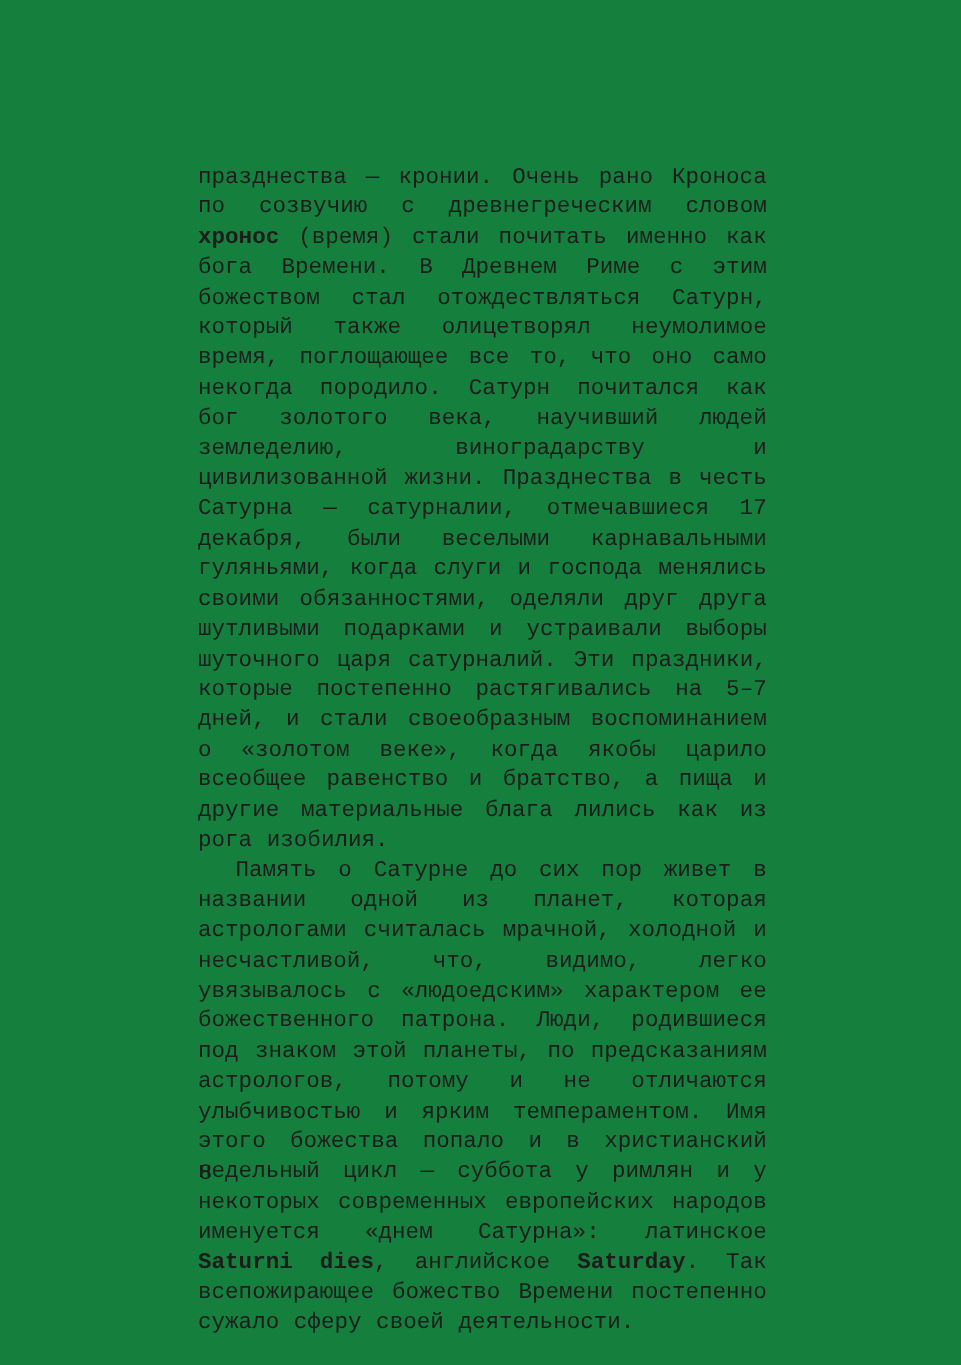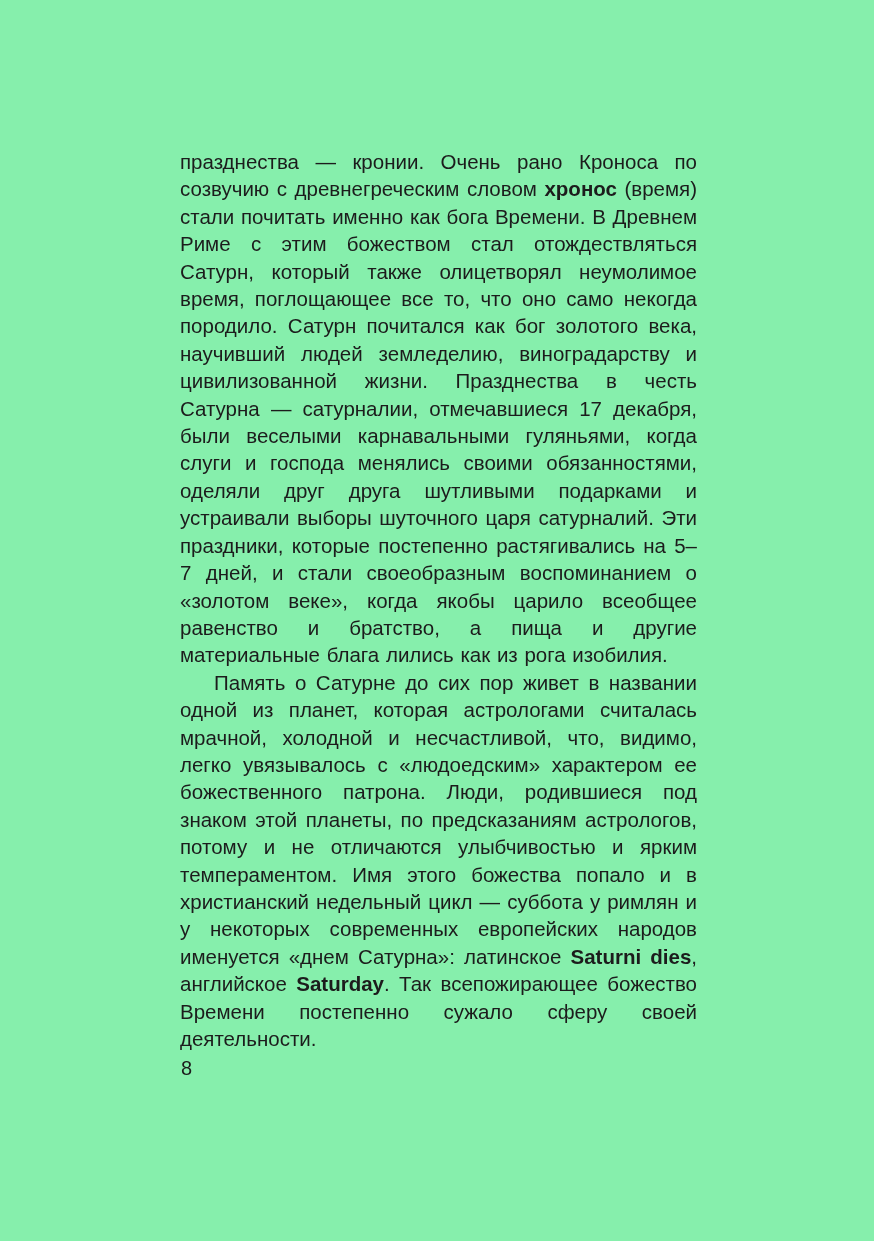--- a/index.html
+++ b/index.html
@@ -4,23 +4,23 @@
 <style>
   html, body {
     margin: 0;
     padding: 0;
     background: #ffffff;
   }
   .page {
     position: relative;
     width: 874px;
     height: 1241px;
-    background: #86efac;
+    background: #15803d;
     overflow: hidden;
-    font-family: Liberation Sans, sans-serif;
+    font-family: Liberation Mono, monospace;
     color: #1c1c1c;
   }
   .text-block {
     position: absolute;
     left: 180px;
     top: 148px;
     width: 517px;
   }
   .para {
     margin: 0;

